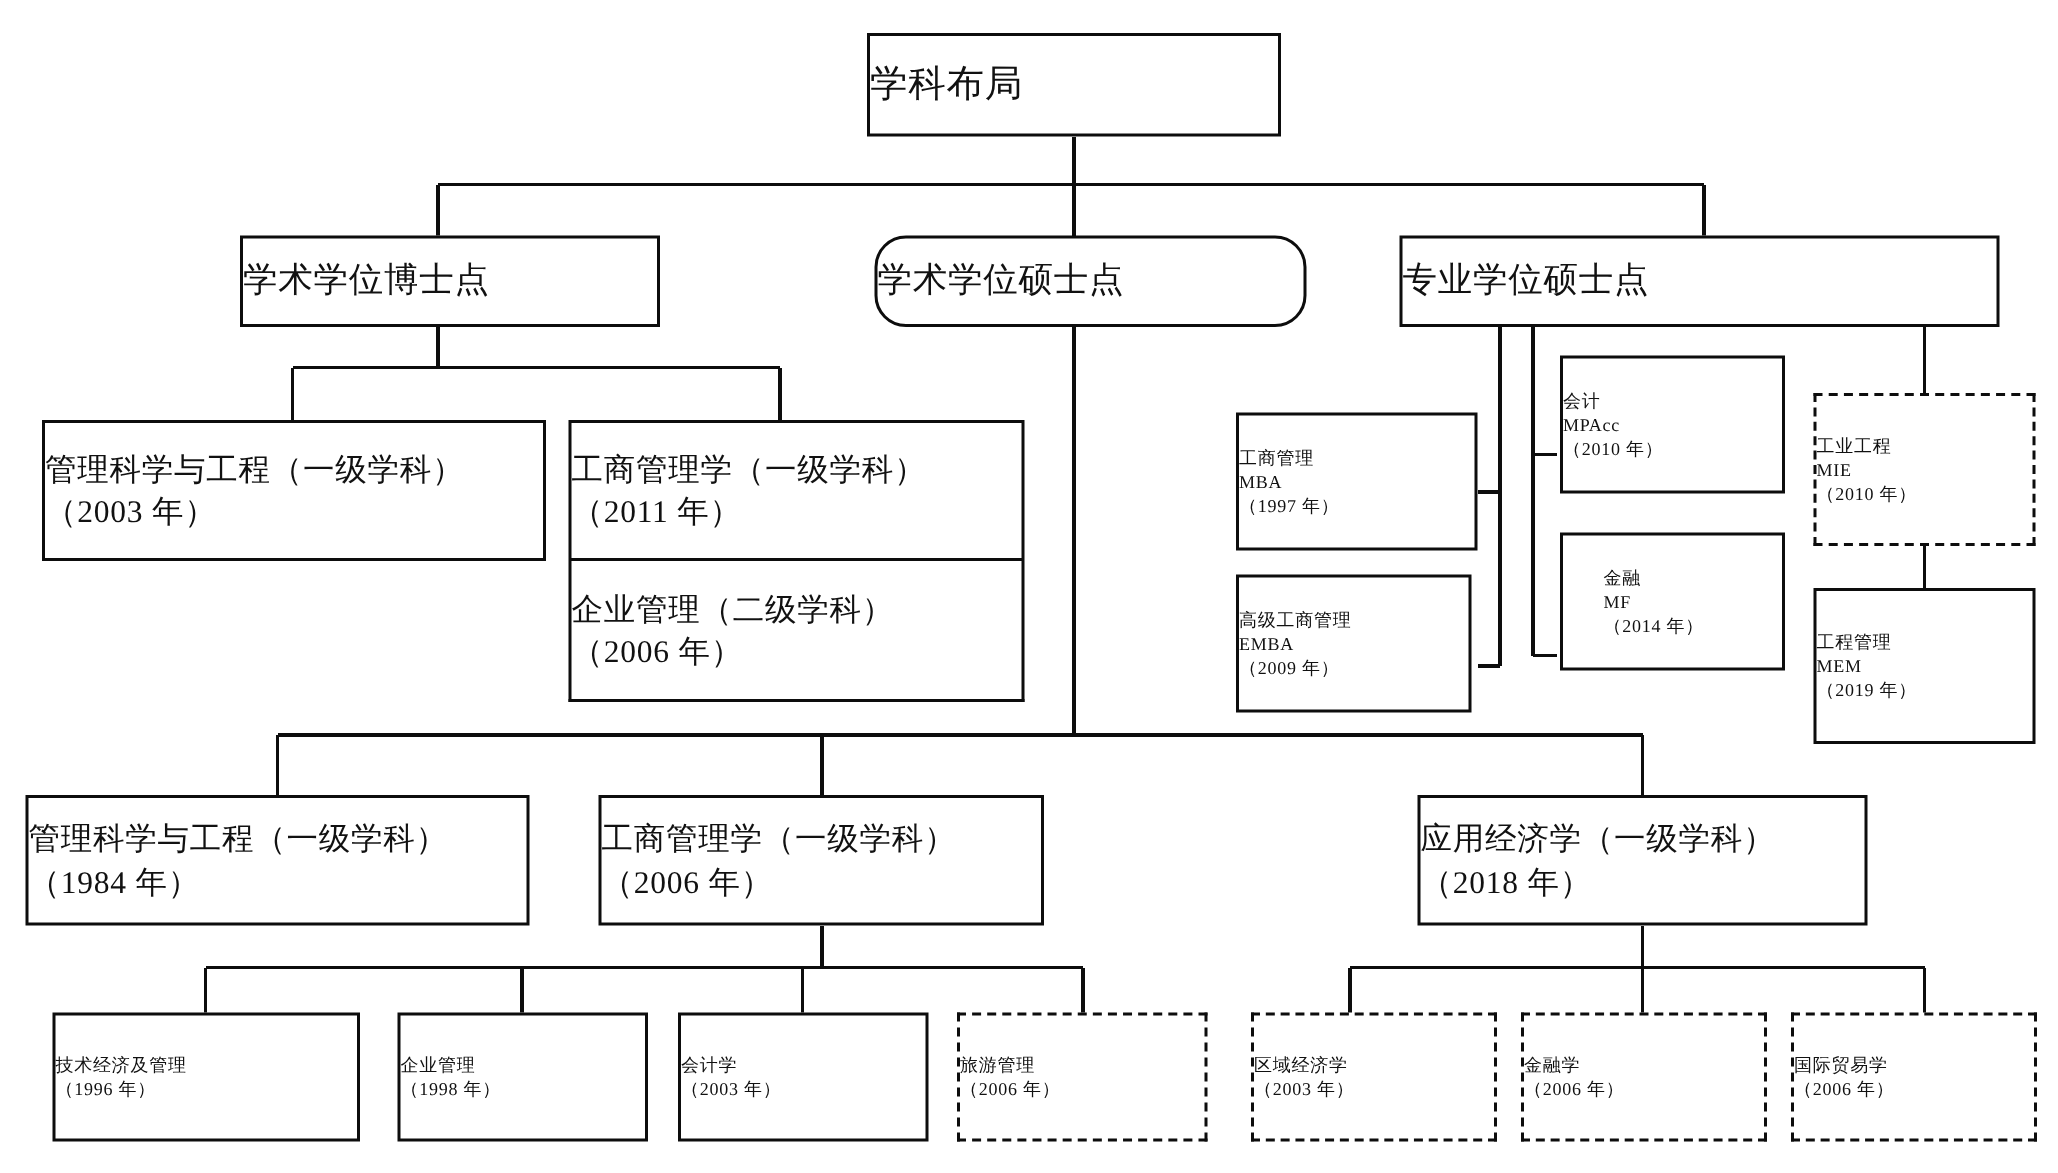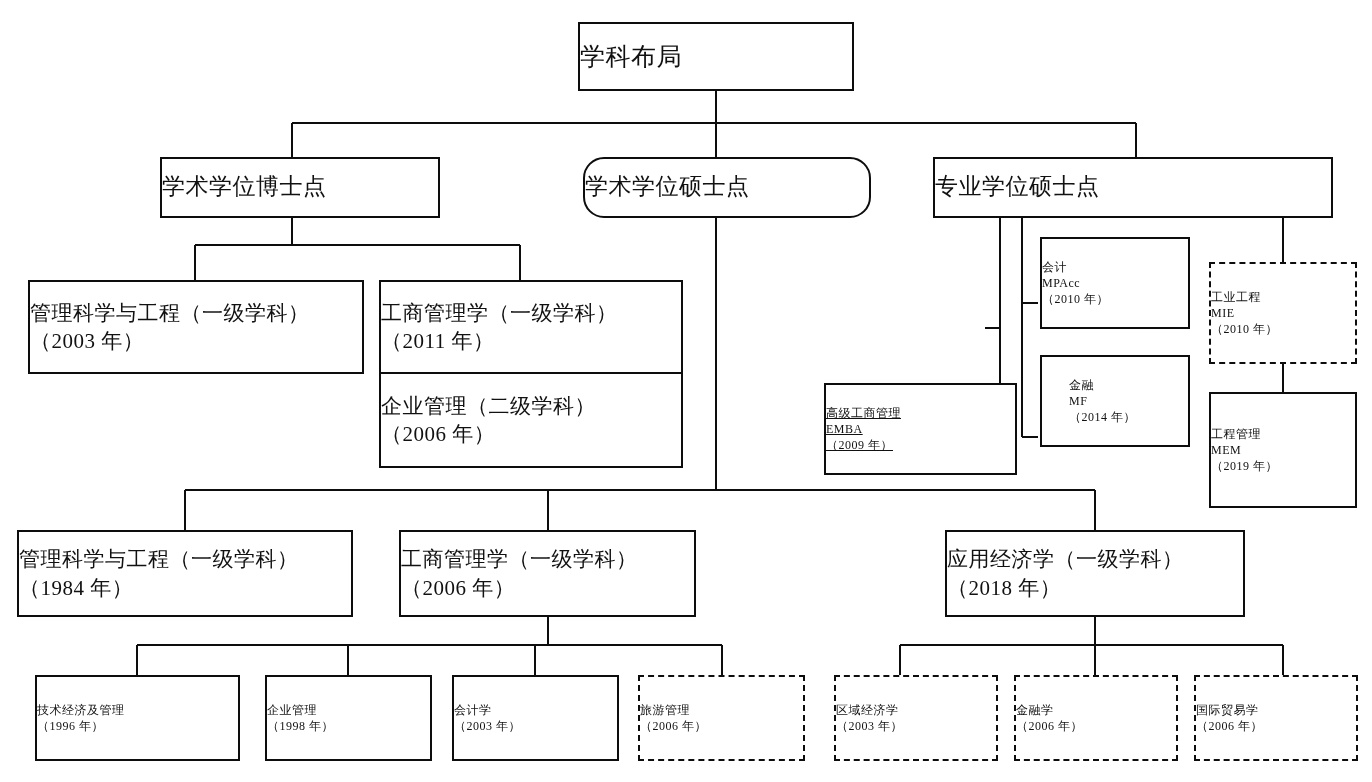--- a/index.html
+++ b/index.html
@@ -134,22 +134,27 @@
   <div class="node stack-top" style="left:379px; top:280px; width:304px; height:94px;">
     <span class="line sz-md">工商管理学（一级学科）</span>
     <span class="line sz-md">（2011 年）</span>
   </div>
 
   <div class="node stack-bottom" style="left:379px; top:374px; width:304px; height:94px;">
     <span class="line sz-md">企业管理（二级学科）</span>
     <span class="line sz-md">（2006 年）</span>
   </div>
 
-
-  <div class="node" style="left:824px; top:383px; width:193px; height:92px;text-decoration:underline;">
+  <div class="node" style="left:824px; top:275px; width:161px; height:92px;">
+    <span class="line sz-sm">工商管理</span>
+    <span class="line sz-sm latin">MBA</span>
+    <span class="line sz-sm">（1997 年）</span>
+  </div>
+
+  <div class="node" style="left:824px; top:383px; width:157px; height:92px;">
     <span class="line sz-sm">高级工商管理</span>
     <span class="line sz-sm latin">EMBA</span>
     <span class="line sz-sm">（2009 年）</span>
   </div>
 
   <div class="node" style="left:1040px; top:237px; width:150px; height:92px;">
     <span class="line sz-sm">会计</span>
     <span class="line sz-sm latin">MPAcc</span>
     <span class="line sz-sm">（2010 年）</span>
   </div>
@@ -159,21 +164,21 @@
     <span class="line sz-sm latin">MF</span>
     <span class="line sz-sm">（2014 年）</span>
   </div>
 
   <div class="node dashed" style="left:1209px; top:262px; width:148px; height:102px;">
     <span class="line sz-sm">工业工程</span>
     <span class="line sz-sm latin">MIE</span>
     <span class="line sz-sm">（2010 年）</span>
   </div>
 
-  <div class="node" style="left:1209px; top:392px; width:148px; height:116px;">
+  <div class="node" style="left:1209px; top:392px; width:148px; height:104px;">
     <span class="line sz-sm">工程管理</span>
     <span class="line sz-sm latin">MEM</span>
     <span class="line sz-sm">（2019 年）</span>
   </div>
 
   <div class="node" style="left:17px; top:530px; width:336px; height:87px;">
     <span class="line sz-md">管理科学与工程（一级学科）</span>
     <span class="line sz-md">（1984 年）</span>
   </div>
 

